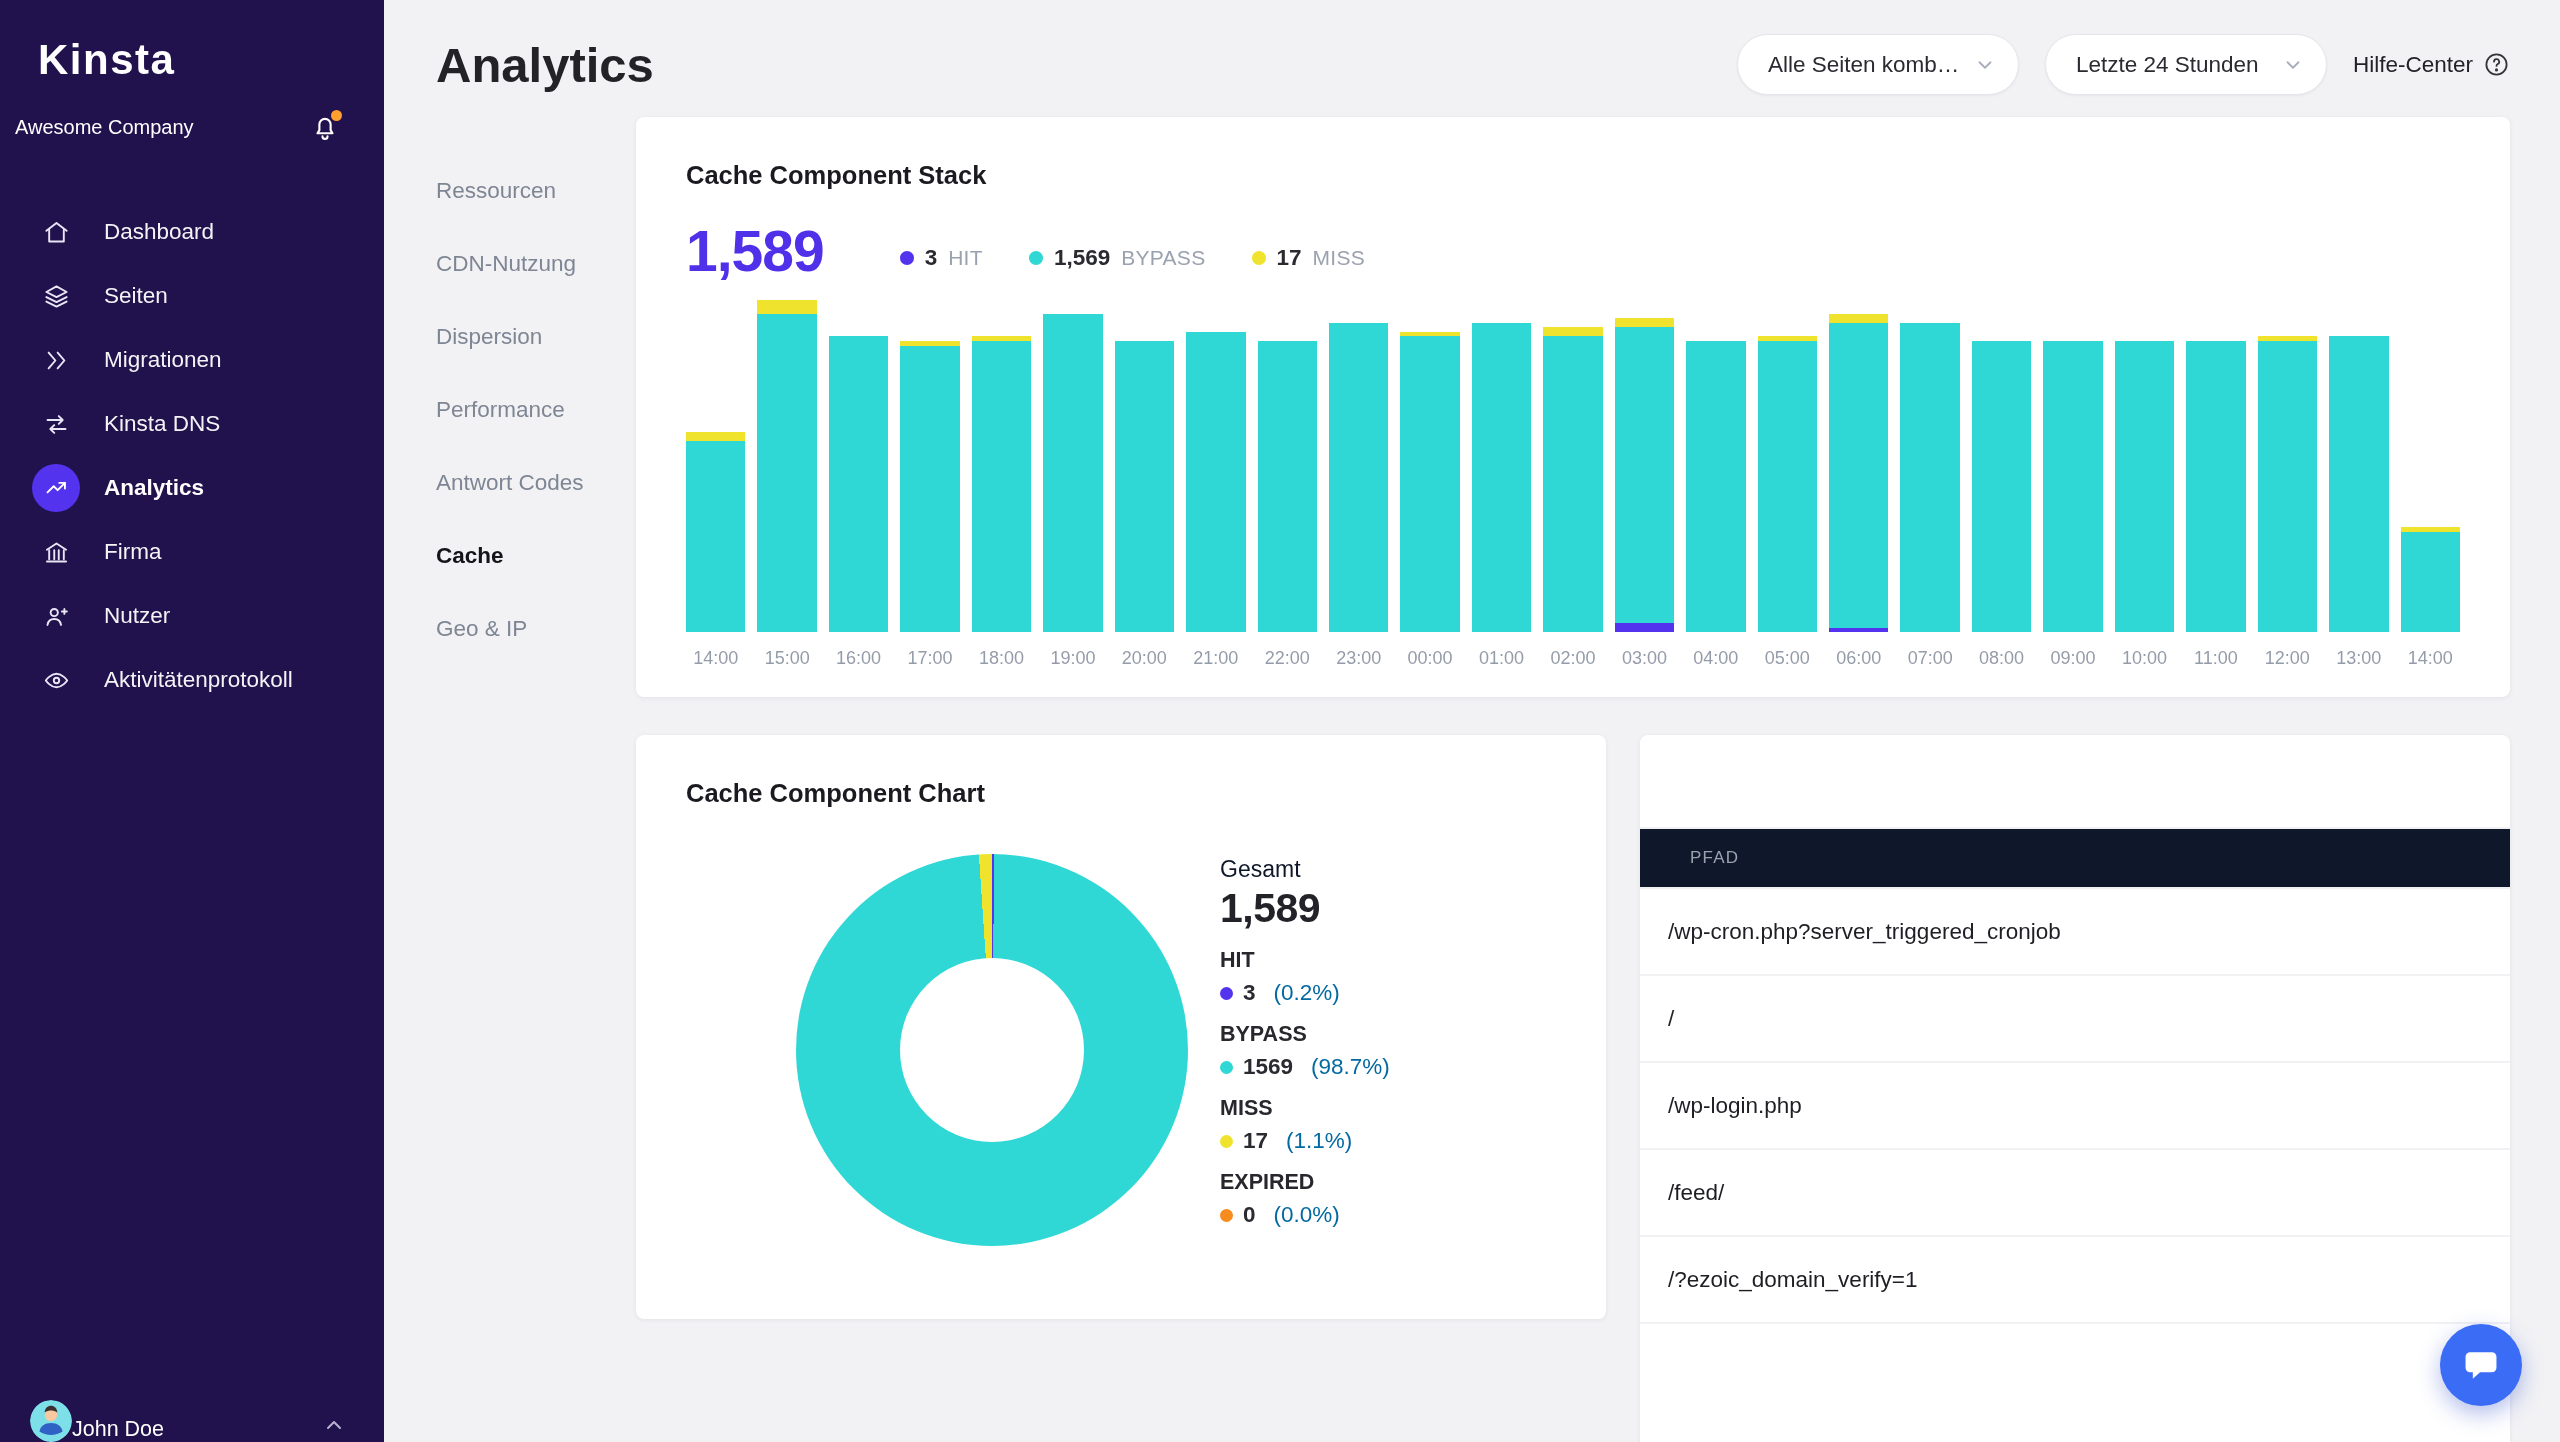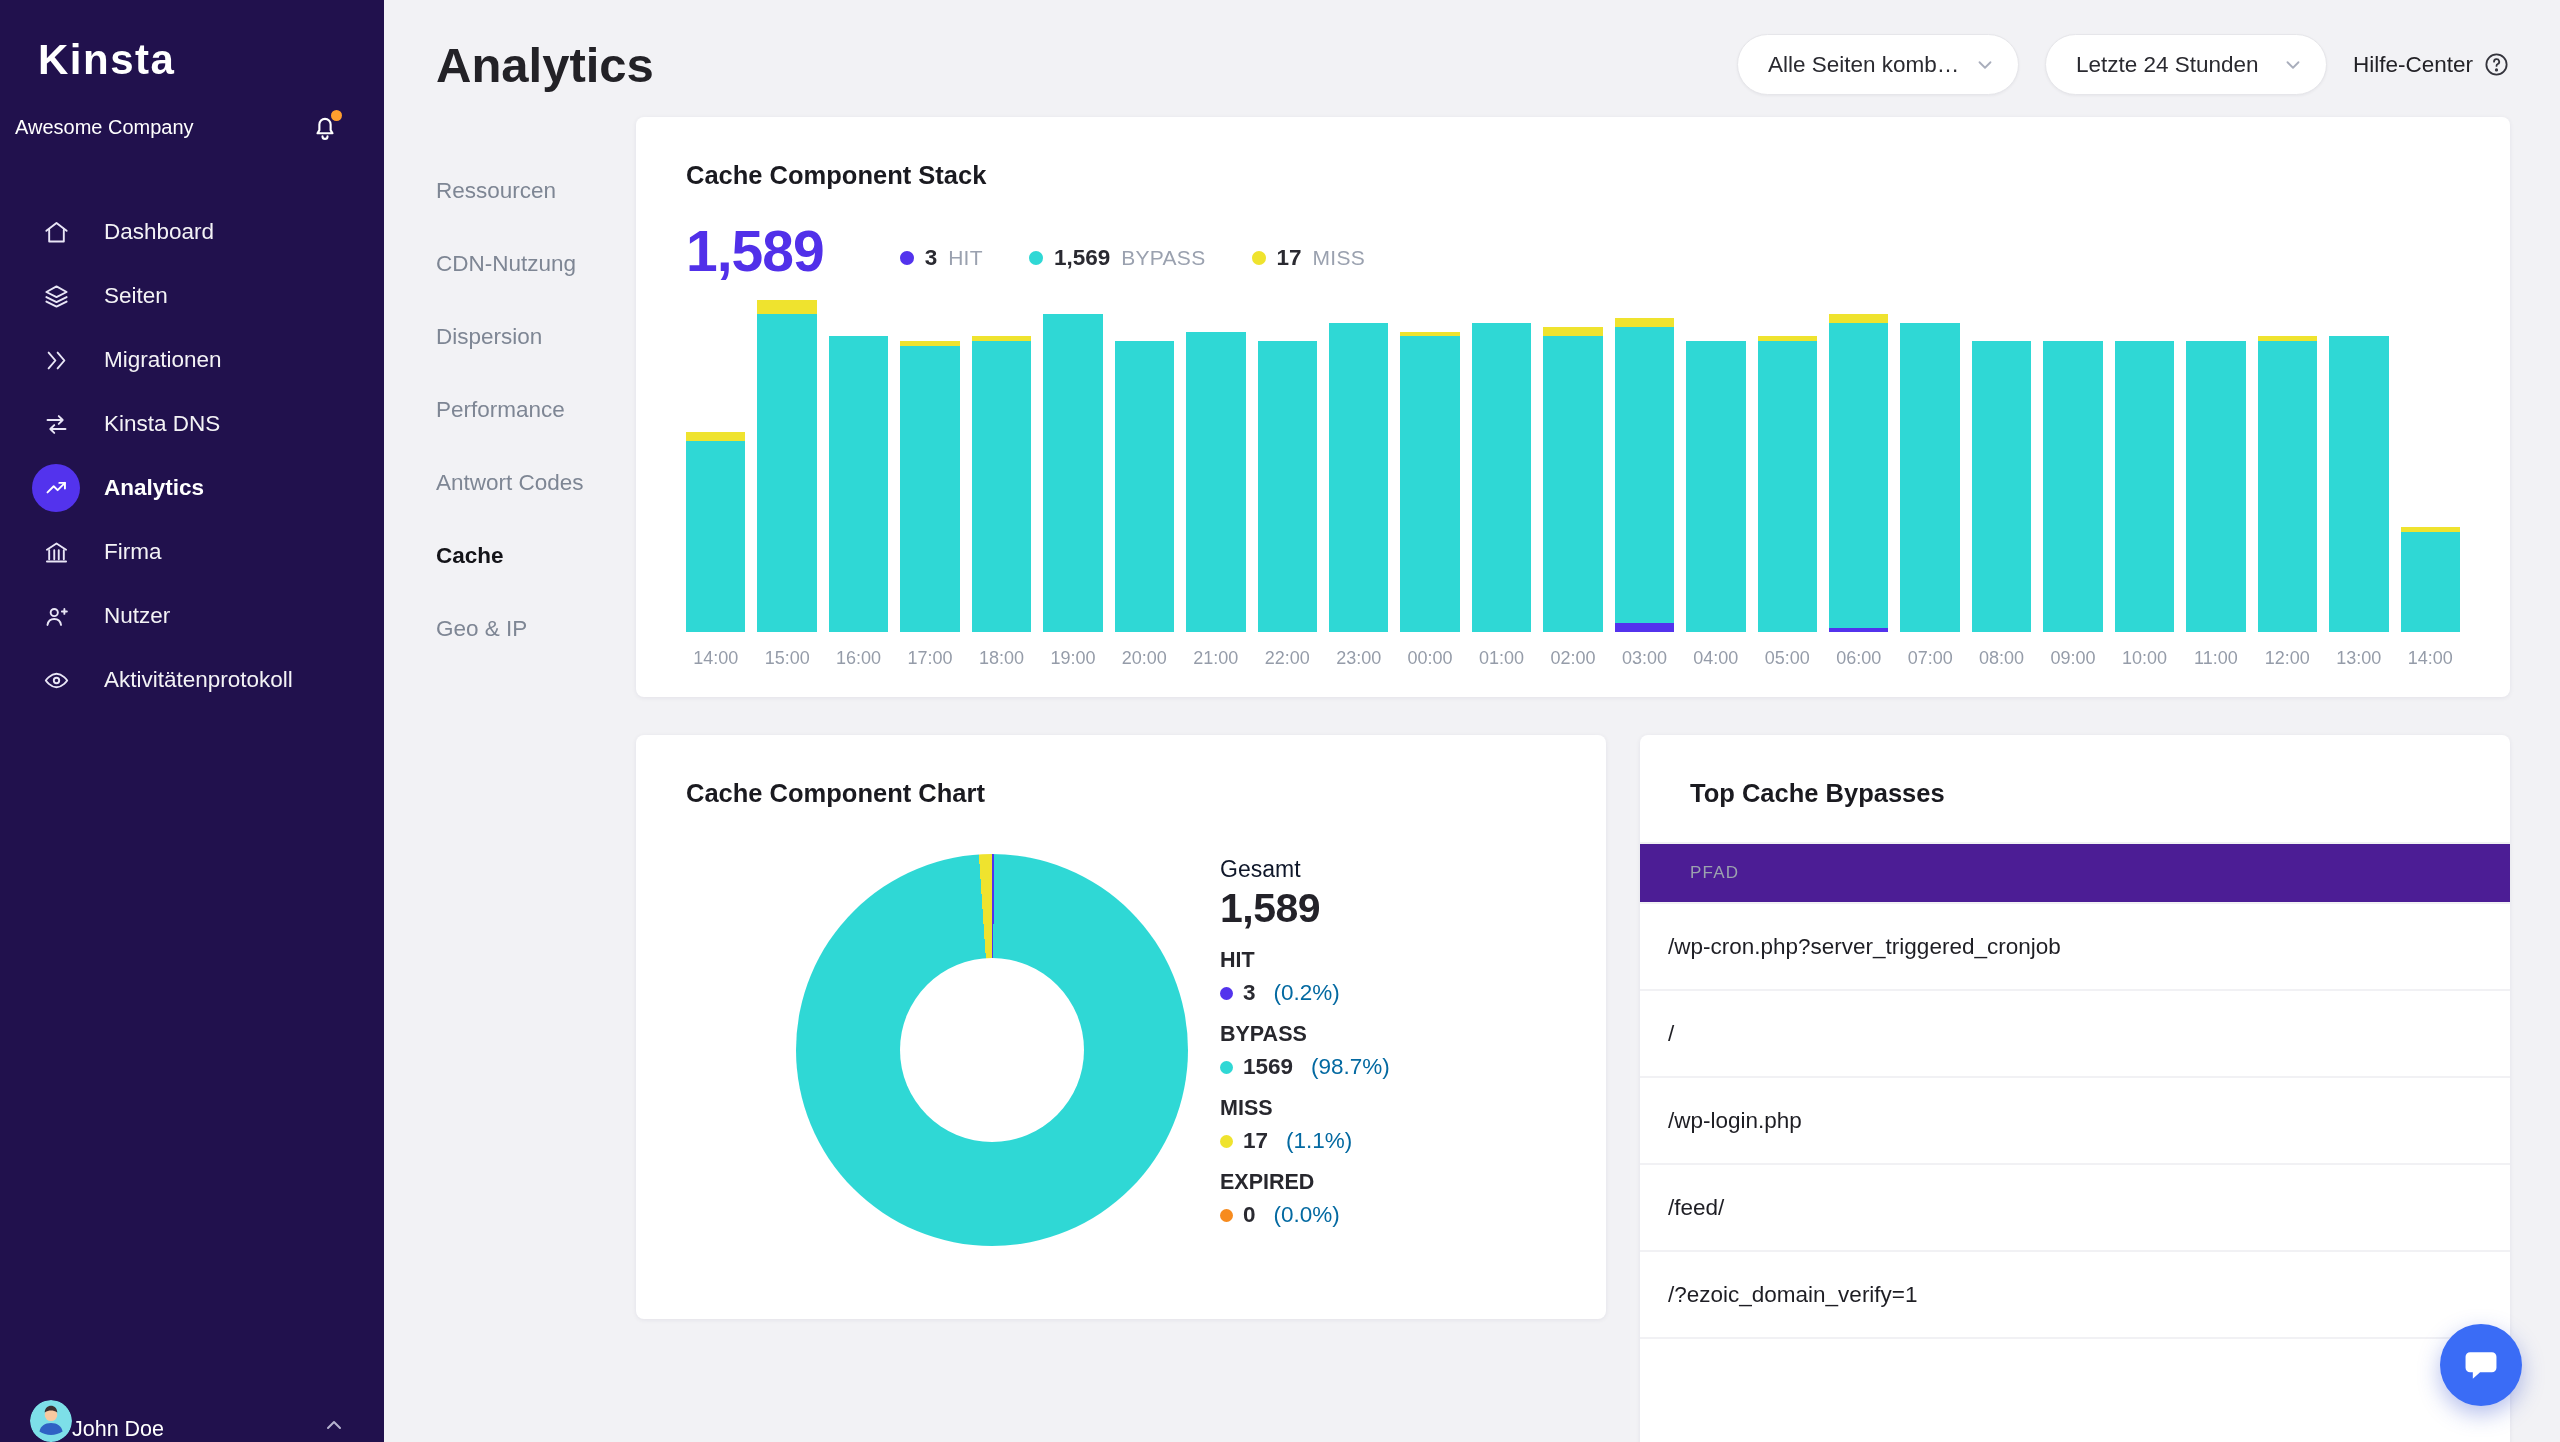--- a/index.html
+++ b/index.html
@@ -79,22 +79,22 @@
   .gesamt-val{font-size:41px;font-weight:700;color:#232229;margin-top:2px;letter-spacing:-.5px;}
   .slice-label{font-size:21.5px;font-weight:700;color:#27272d;margin-top:16px;}
   .slice-row{display:flex;align-items:center;gap:10px;margin-top:7px;}
   .sdot{width:13px;height:13px;border-radius:50%;display:inline-block;}
   .sval{font-size:22.5px;font-weight:600;color:#2a2a31;}
   .spct{font-size:22.5px;color:#0369a1;margin-left:8px;}
 
   
   .table-card{flex:1;height:740px;padding-top:44px;overflow:hidden;}
   .table-card h2{padding:0 50px;margin-bottom:34px;}
-  .thead{height:62px;background:#4c1d95;border-top:2px solid #f1f1f4;border-bottom:2px solid #f1f1f4;
-    display:flex;align-items:center;padding:0 50px;font-size:17px;letter-spacing:1.2px;color:#9ba2ae;font-weight:500;}
+  .thead{height:62px;background:#0f172a;border-top:2px solid #f1f1f4;border-bottom:2px solid #f1f1f4;
+    display:flex;align-items:center;padding:0 50px;font-size:17px;letter-spacing:1.2px;color:#9ba2ae;font-weight:500;margin-top:48px;}
   .trow{height:87px;display:flex;align-items:center;padding:0 28px;font-size:22.5px;color:#1e1e24;
     border-bottom:2px solid #f1f1f4;cursor:pointer;}
 
   
   .chat-fab{position:fixed;right:38px;bottom:36px;width:82px;height:82px;border-radius:50%;
     background:#3a6cf6;display:flex;align-items:center;justify-content:center;cursor:pointer;
     box-shadow:0 8px 22px rgba(40,70,200,.35);}
   .chat-fab svg{width:40px;height:40px;}
 </style>
 </head>
@@ -436,21 +436,20 @@
                         <span class="sval">0</span>
                         <span class="spct">(0.0%)</span>
                       </div>
                     </div>
                   </div>
               </div>
             </div>
           </section>
 
           <section class="card table-card">
-            <h2>Top Cache Bypasses</h2>
             <div class="thead">
               <span>PFAD</span>
             </div>
             <div class="tbody">
                 <div class="trow">/wp-cron.php?server_triggered_cronjob</div>
                 <div class="trow">/</div>
                 <div class="trow">/wp-login.php</div>
                 <div class="trow">/feed/</div>
                 <div class="trow">/?ezoic_domain_verify=1</div>
               </div>

